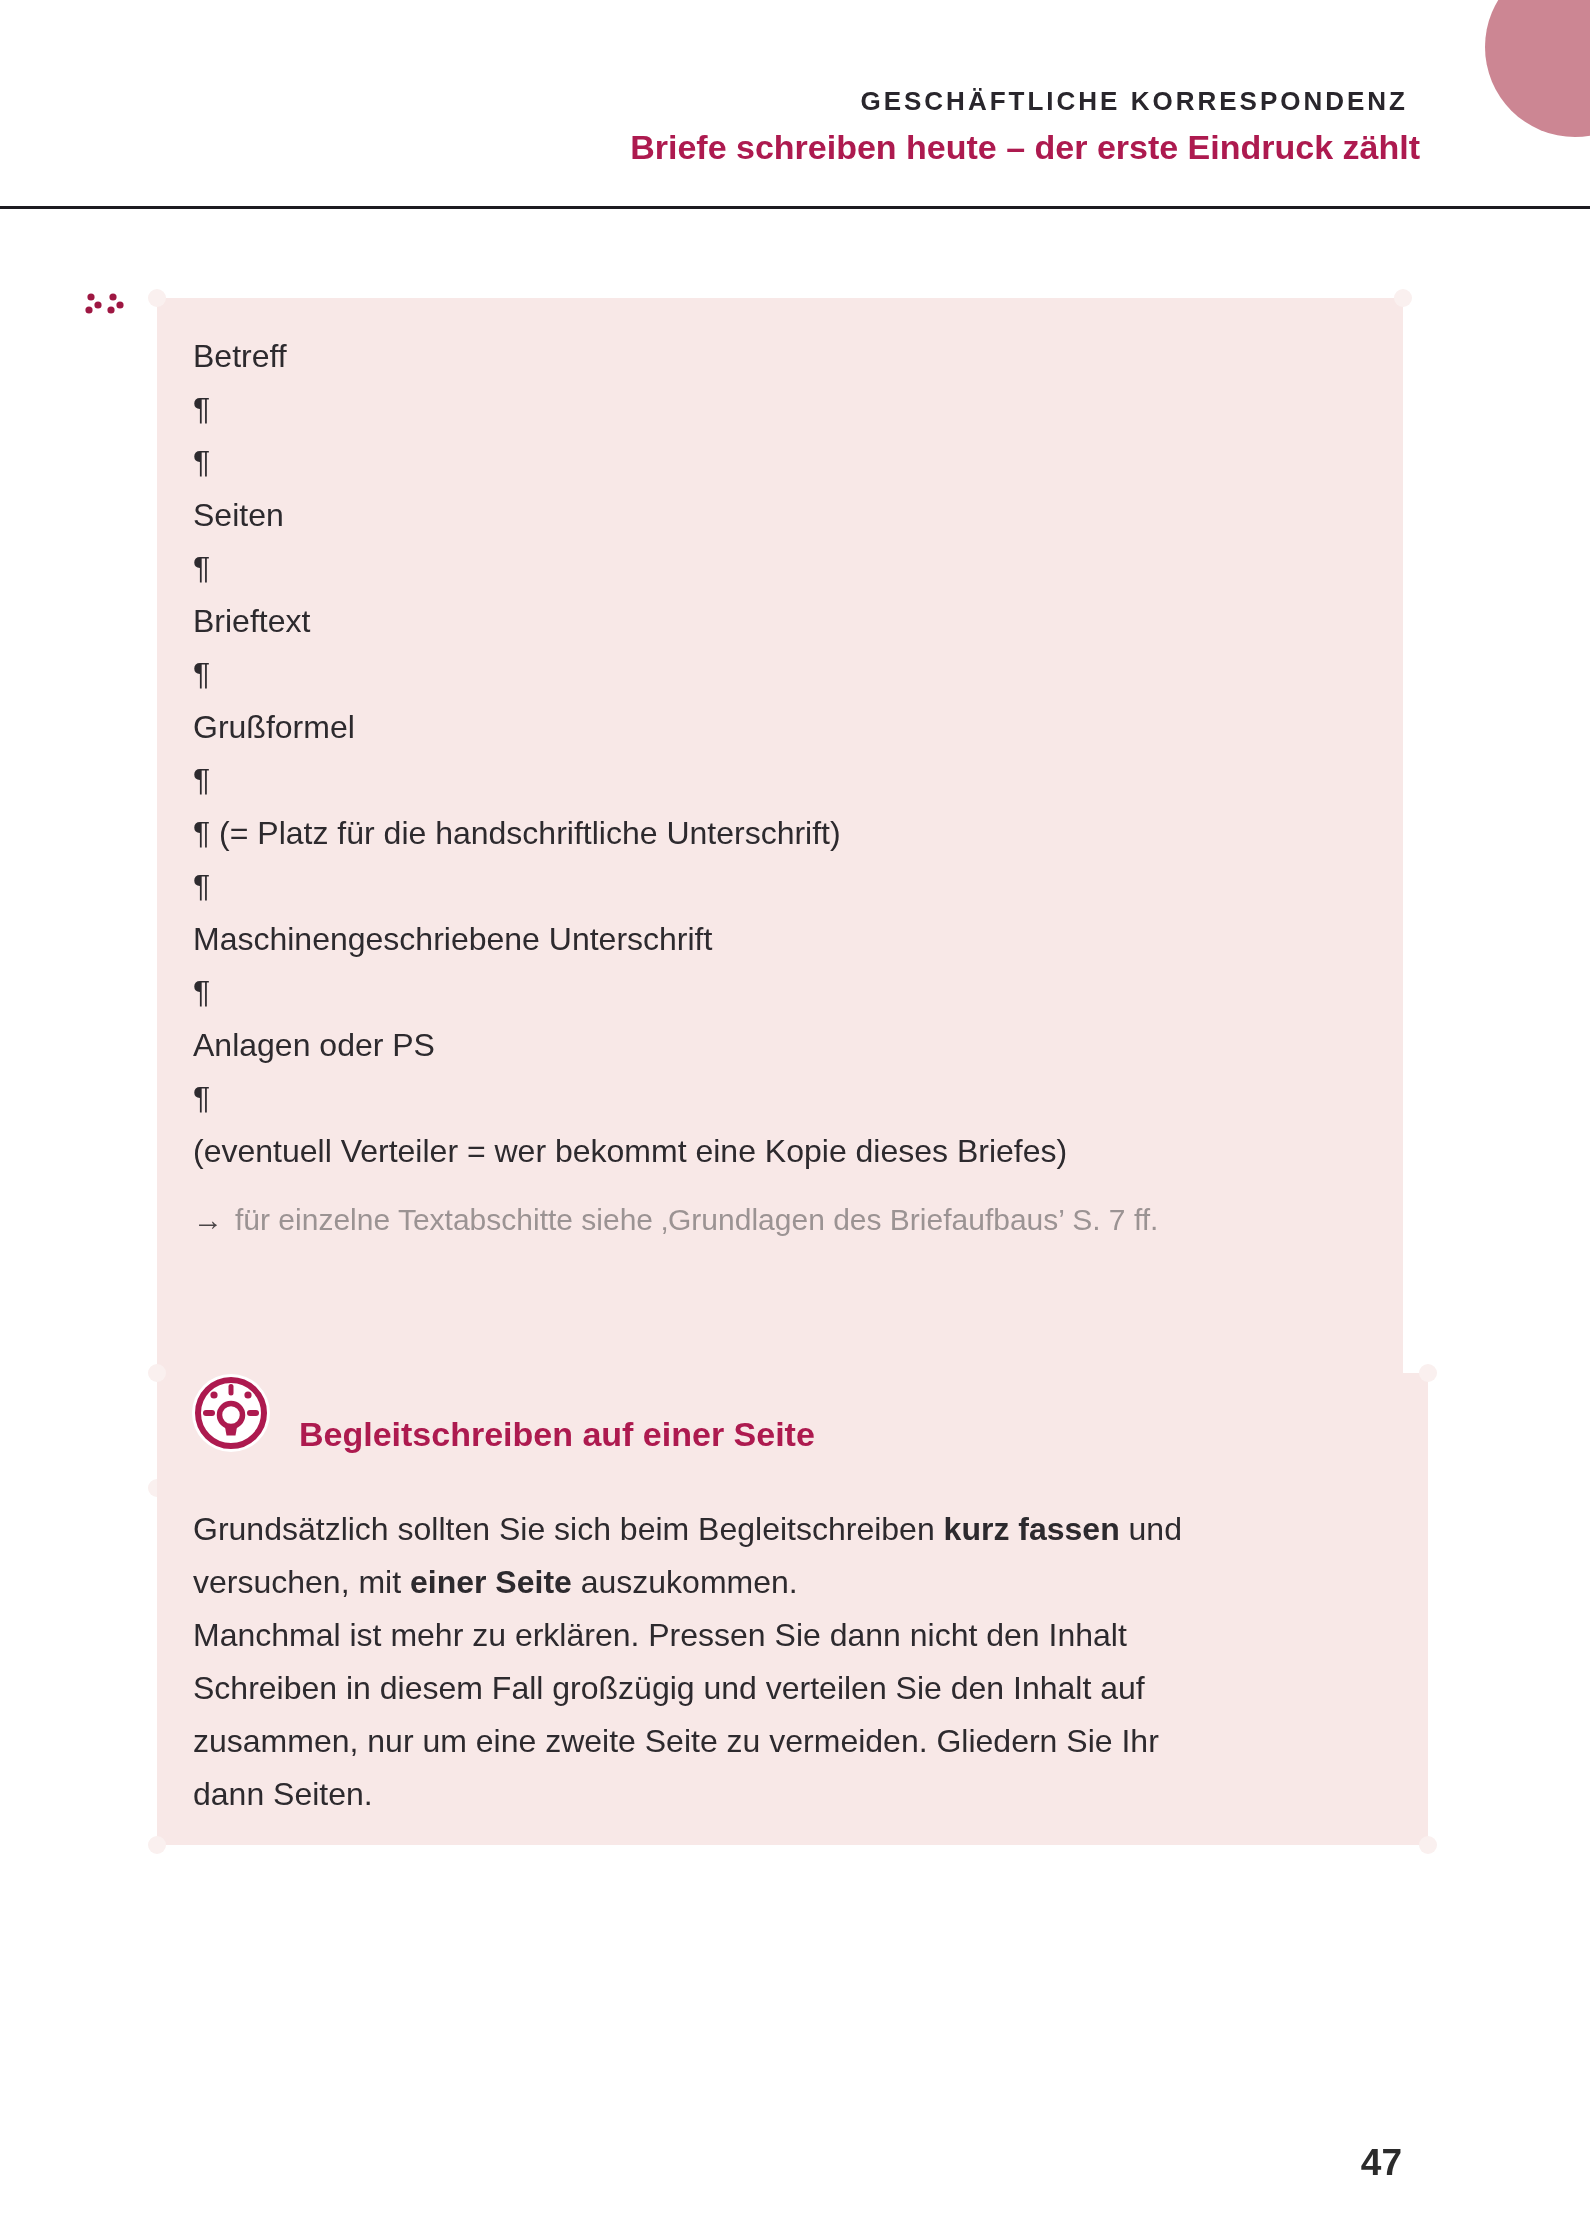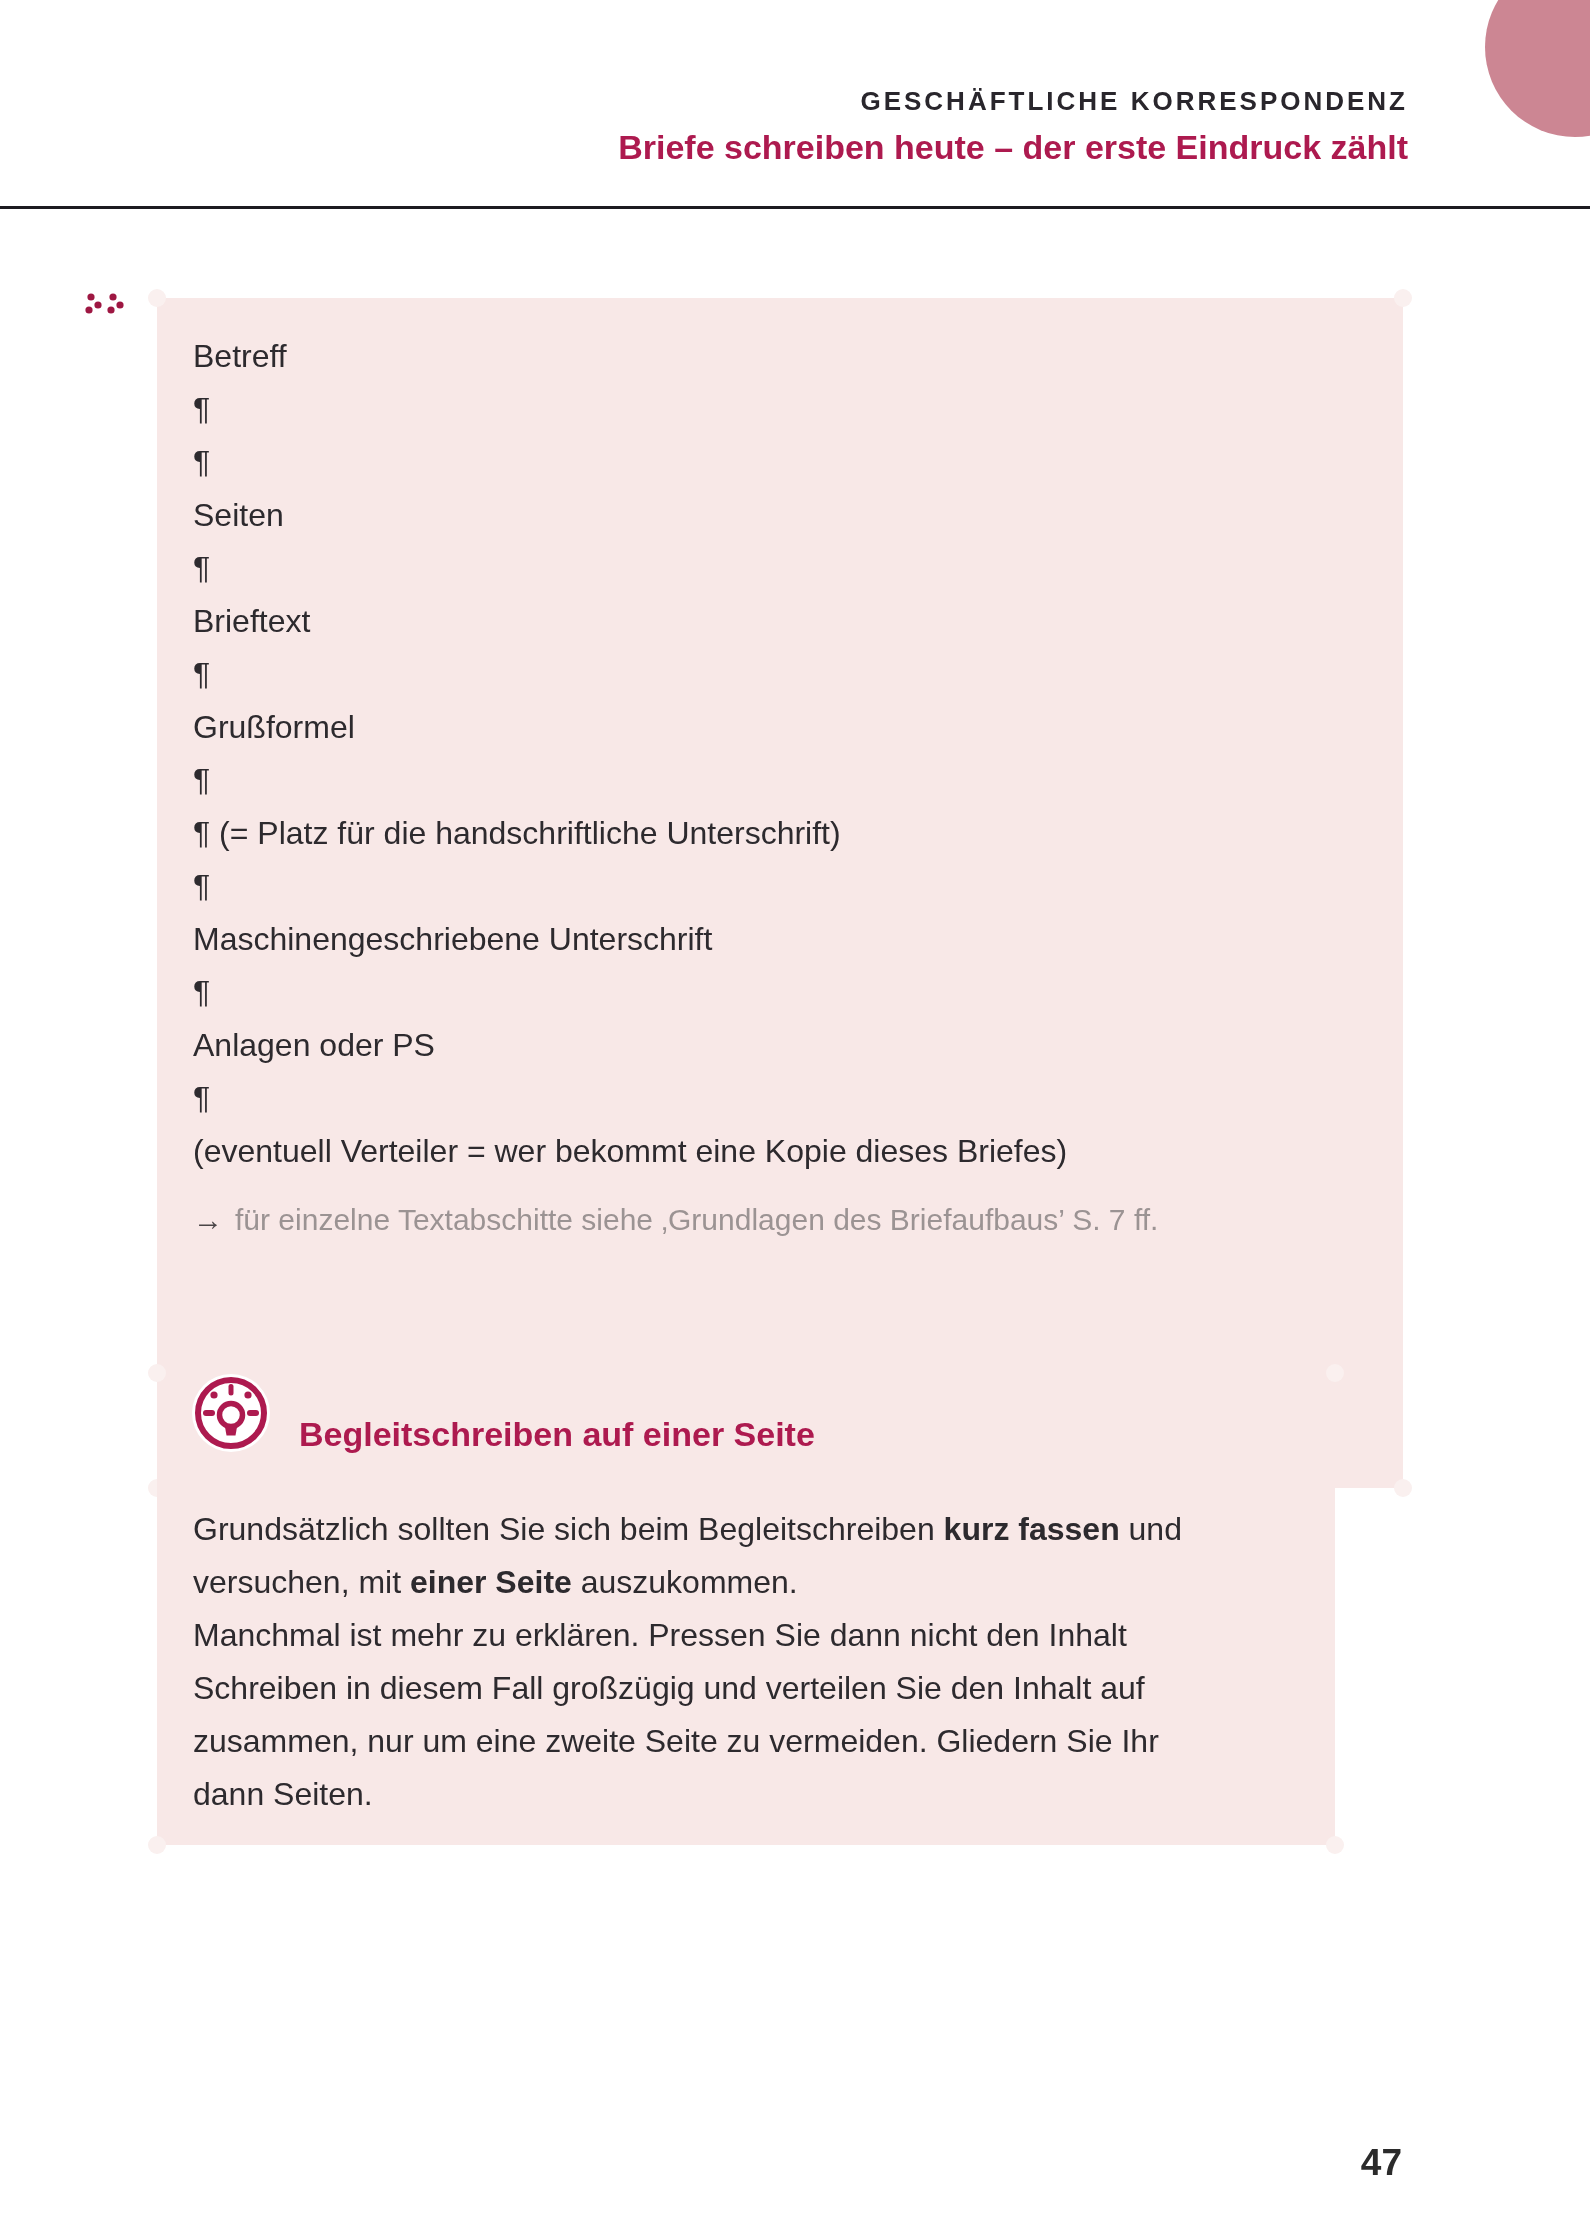--- a/index.html
+++ b/index.html
@@ -34,41 +34,41 @@
 
   
   .kicker{
     position:absolute;right:182px;top:86px;
     font-size:26px;font-weight:bold;
     letter-spacing:3px;
     color:var(--heading-dark);
     white-space:nowrap;
   }
   .subtitle{
-    position:absolute;right:182px;top:128px;
+    position:absolute;right:170px;top:128px;
     font-size:34px;font-weight:bold;
     color:var(--accent);
     white-space:nowrap;
   }
   .header-rule{
     position:absolute;left:0;top:206px;
     width:1590px;height:3px;
     background:var(--rule-dark);
   }
 
   
   .section-marker{position:absolute;left:82px;top:291px;width:52px;height:26px;}
 
   
   .pink-box{
     position:absolute;
     background:var(--box-bg);
   }
   .box-structure{left:157px;top:298px;width:1246px;height:1190px;}
-  .box-tip{left:157px;top:1373px;width:1178px;height:472px;}
+  .box-tip{left:157px;top:1373px;width:1271px;height:472px;}
   .corner-dot{
     position:absolute;width:18px;height:18px;border-radius:50%;
     background:var(--corner-dot);
   }
   .corner-dot.tl{left:-9px;top:-9px;}
   .corner-dot.tr{right:-9px;top:-9px;}
   .corner-dot.bl{left:-9px;bottom:-9px;}
   .corner-dot.br{right:-9px;bottom:-9px;}
 
   

